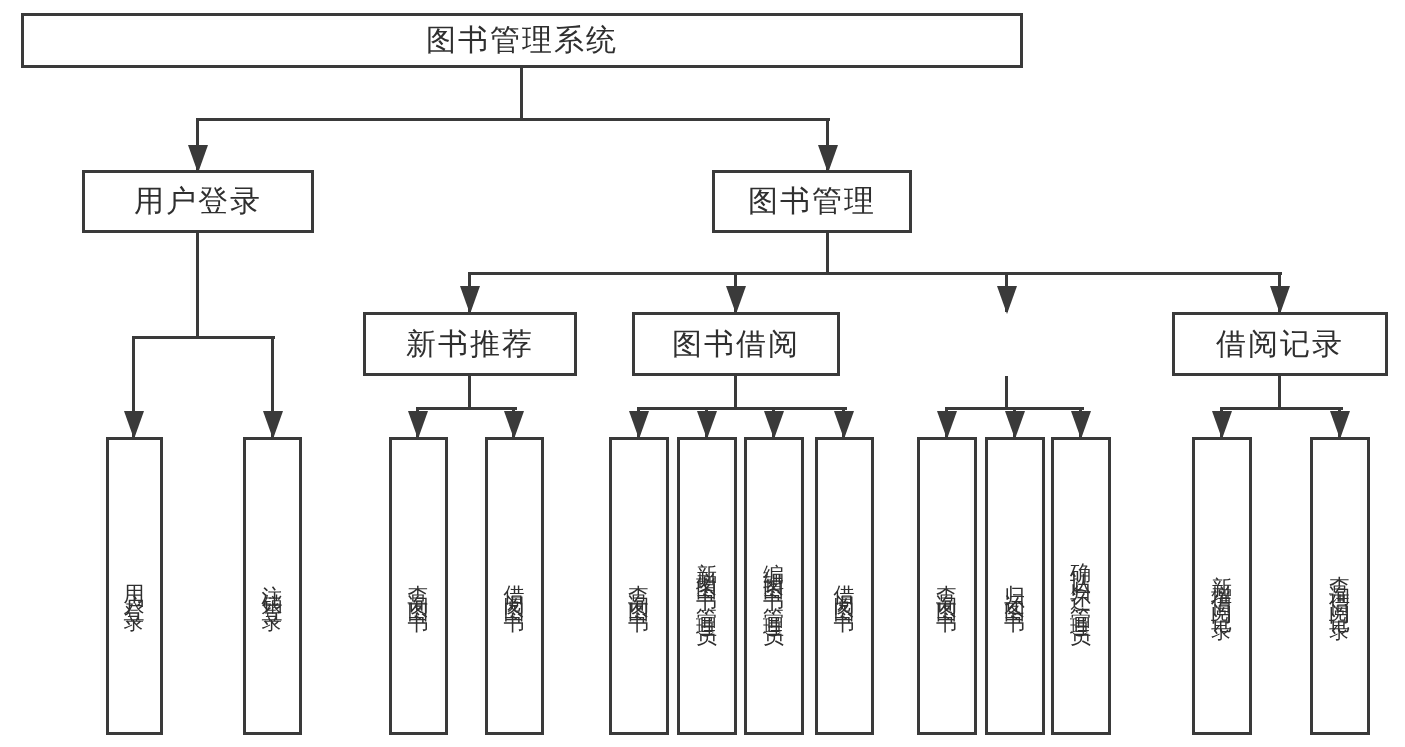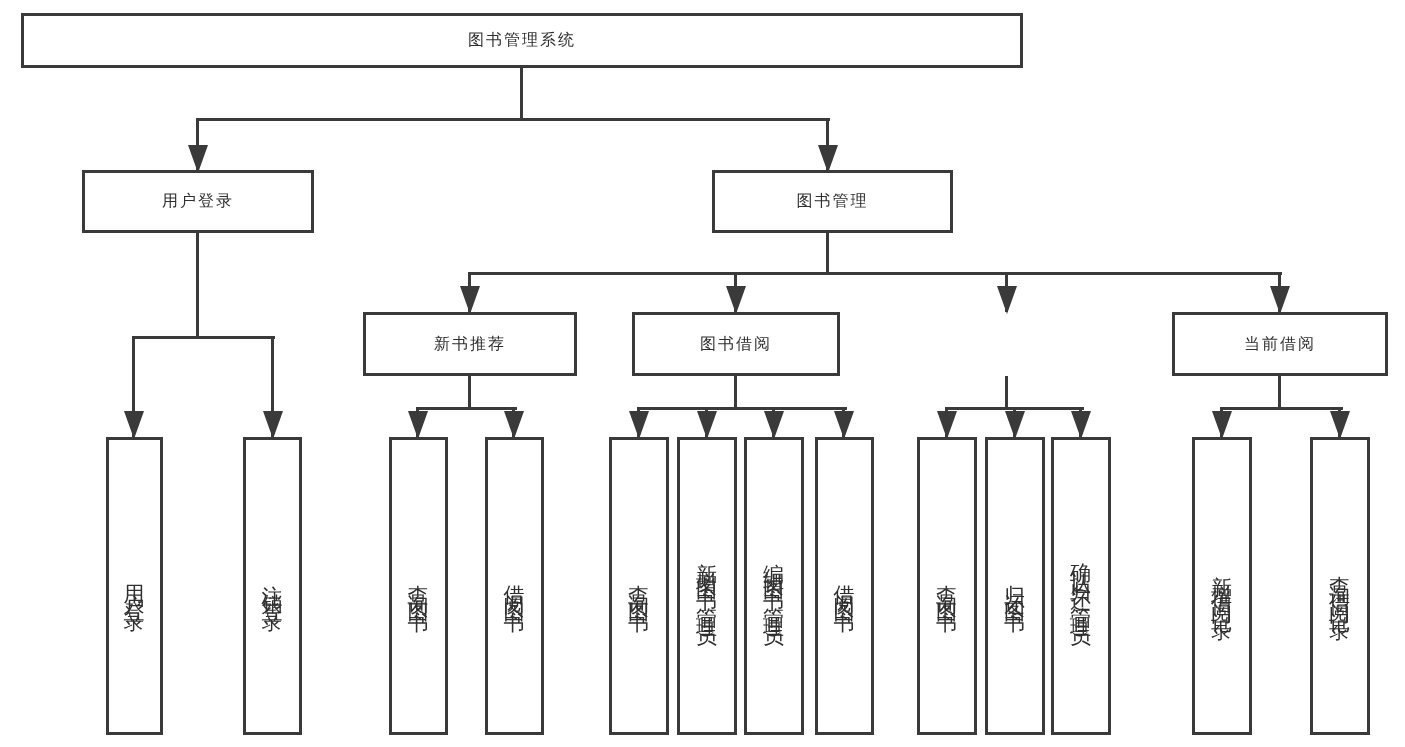--- a/index.html
+++ b/index.html
@@ -5,21 +5,21 @@
   html,body{margin:0;padding:0;background:#fff;}
   .canvas{
     position:relative;width:1405px;height:747px;background:var(--background,#fff);
     font-family:"Liberation Sans","DejaVu Sans",sans-serif;overflow:hidden;
     color:var(--text,#2f2f2f);
   }
   .box{
     position:absolute;box-sizing:border-box;border:3px solid var(--line,#3a3a3a);
     background:#fff;display:flex;align-items:center;justify-content:center;
   }
-  .hbox{font-size:16px;letter-spacing:2px;}
+  .hbox{font-size:30px;letter-spacing:2px;}
   .vbox{font-size:21px;}
   .vbox .vtext{
     writing-mode:vertical-rl;text-orientation:mixed;letter-spacing:9px;line-height:1;
     display:block;
   }
   .vline{position:absolute;width:3px;background:var(--line,#3a3a3a);}
   .hline{position:absolute;height:3px;background:var(--line,#3a3a3a);}
   .arrow{
     position:absolute;width:0;height:0;
     border-left:10px solid transparent;border-right:10px solid transparent;
@@ -42,21 +42,21 @@
   <div class="vline" style="left:520px;top:68px;height:51px;"></div>
   <div class="hline" style="left:196px;top:118px;width:634px;"></div>
   <div class="vline" style="left:196px;top:118px;height:54px;"></div>
   <div class="vline" style="left:826px;top:118px;height:54px;"></div>
   <div class="arrow" style="left:188px;top:145px;"></div>
   <div class="arrow" style="left:818px;top:145px;"></div>
 
   <div class="box hbox" style="left:82px;top:170px;width:232px;height:63px;">
     <span>用户登录</span>
   </div>
-  <div class="box hbox" style="left:712px;top:170px;width:241px;height:63px;">
+  <div class="box hbox" style="left:712px;top:170px;width:200px;height:63px;">
     <span>图书管理</span>
   </div>
 
   <div class="vline" style="left:196px;top:233px;height:103px;"></div>
   <div class="hline" style="left:132px;top:336px;width:143px;"></div>
   <div class="vline" style="left:132px;top:336px;height:101px;"></div>
   <div class="vline" style="left:271px;top:336px;height:101px;"></div>
   <div class="arrow" style="left:124px;top:411px;"></div>
   <div class="arrow" style="left:263px;top:411px;"></div>
 
@@ -71,21 +71,21 @@
   <div class="arrow" style="left:997px;top:286px;"></div>
   <div class="arrow" style="left:1270px;top:286px;"></div>
 
   <div class="box hbox" style="left:632px;top:312px;width:208px;height:64px;">
     <span>图书借阅</span>
   </div>
   <div class="box hbox" style="left:363px;top:312px;width:214px;height:64px;">
     <span>新书推荐</span>
   </div>
   <div class="box hbox" style="left:1172px;top:312px;width:216px;height:64px;">
-    <span>当前借阅</span>
+    <span>借阅记录</span>
   </div>
 
   <div class="vline" style="left:468px;top:376px;height:31px;"></div>
   <div class="hline" style="left:416px;top:407px;width:101px;"></div>
   <div class="vline" style="left:416px;top:407px;height:30px;"></div>
   <div class="vline" style="left:512px;top:407px;height:30px;"></div>
   <div class="arrow" style="left:408px;top:411px;"></div>
   <div class="arrow" style="left:504px;top:411px;"></div>
 
   <div class="vline" style="left:734px;top:376px;height:31px;"></div>

